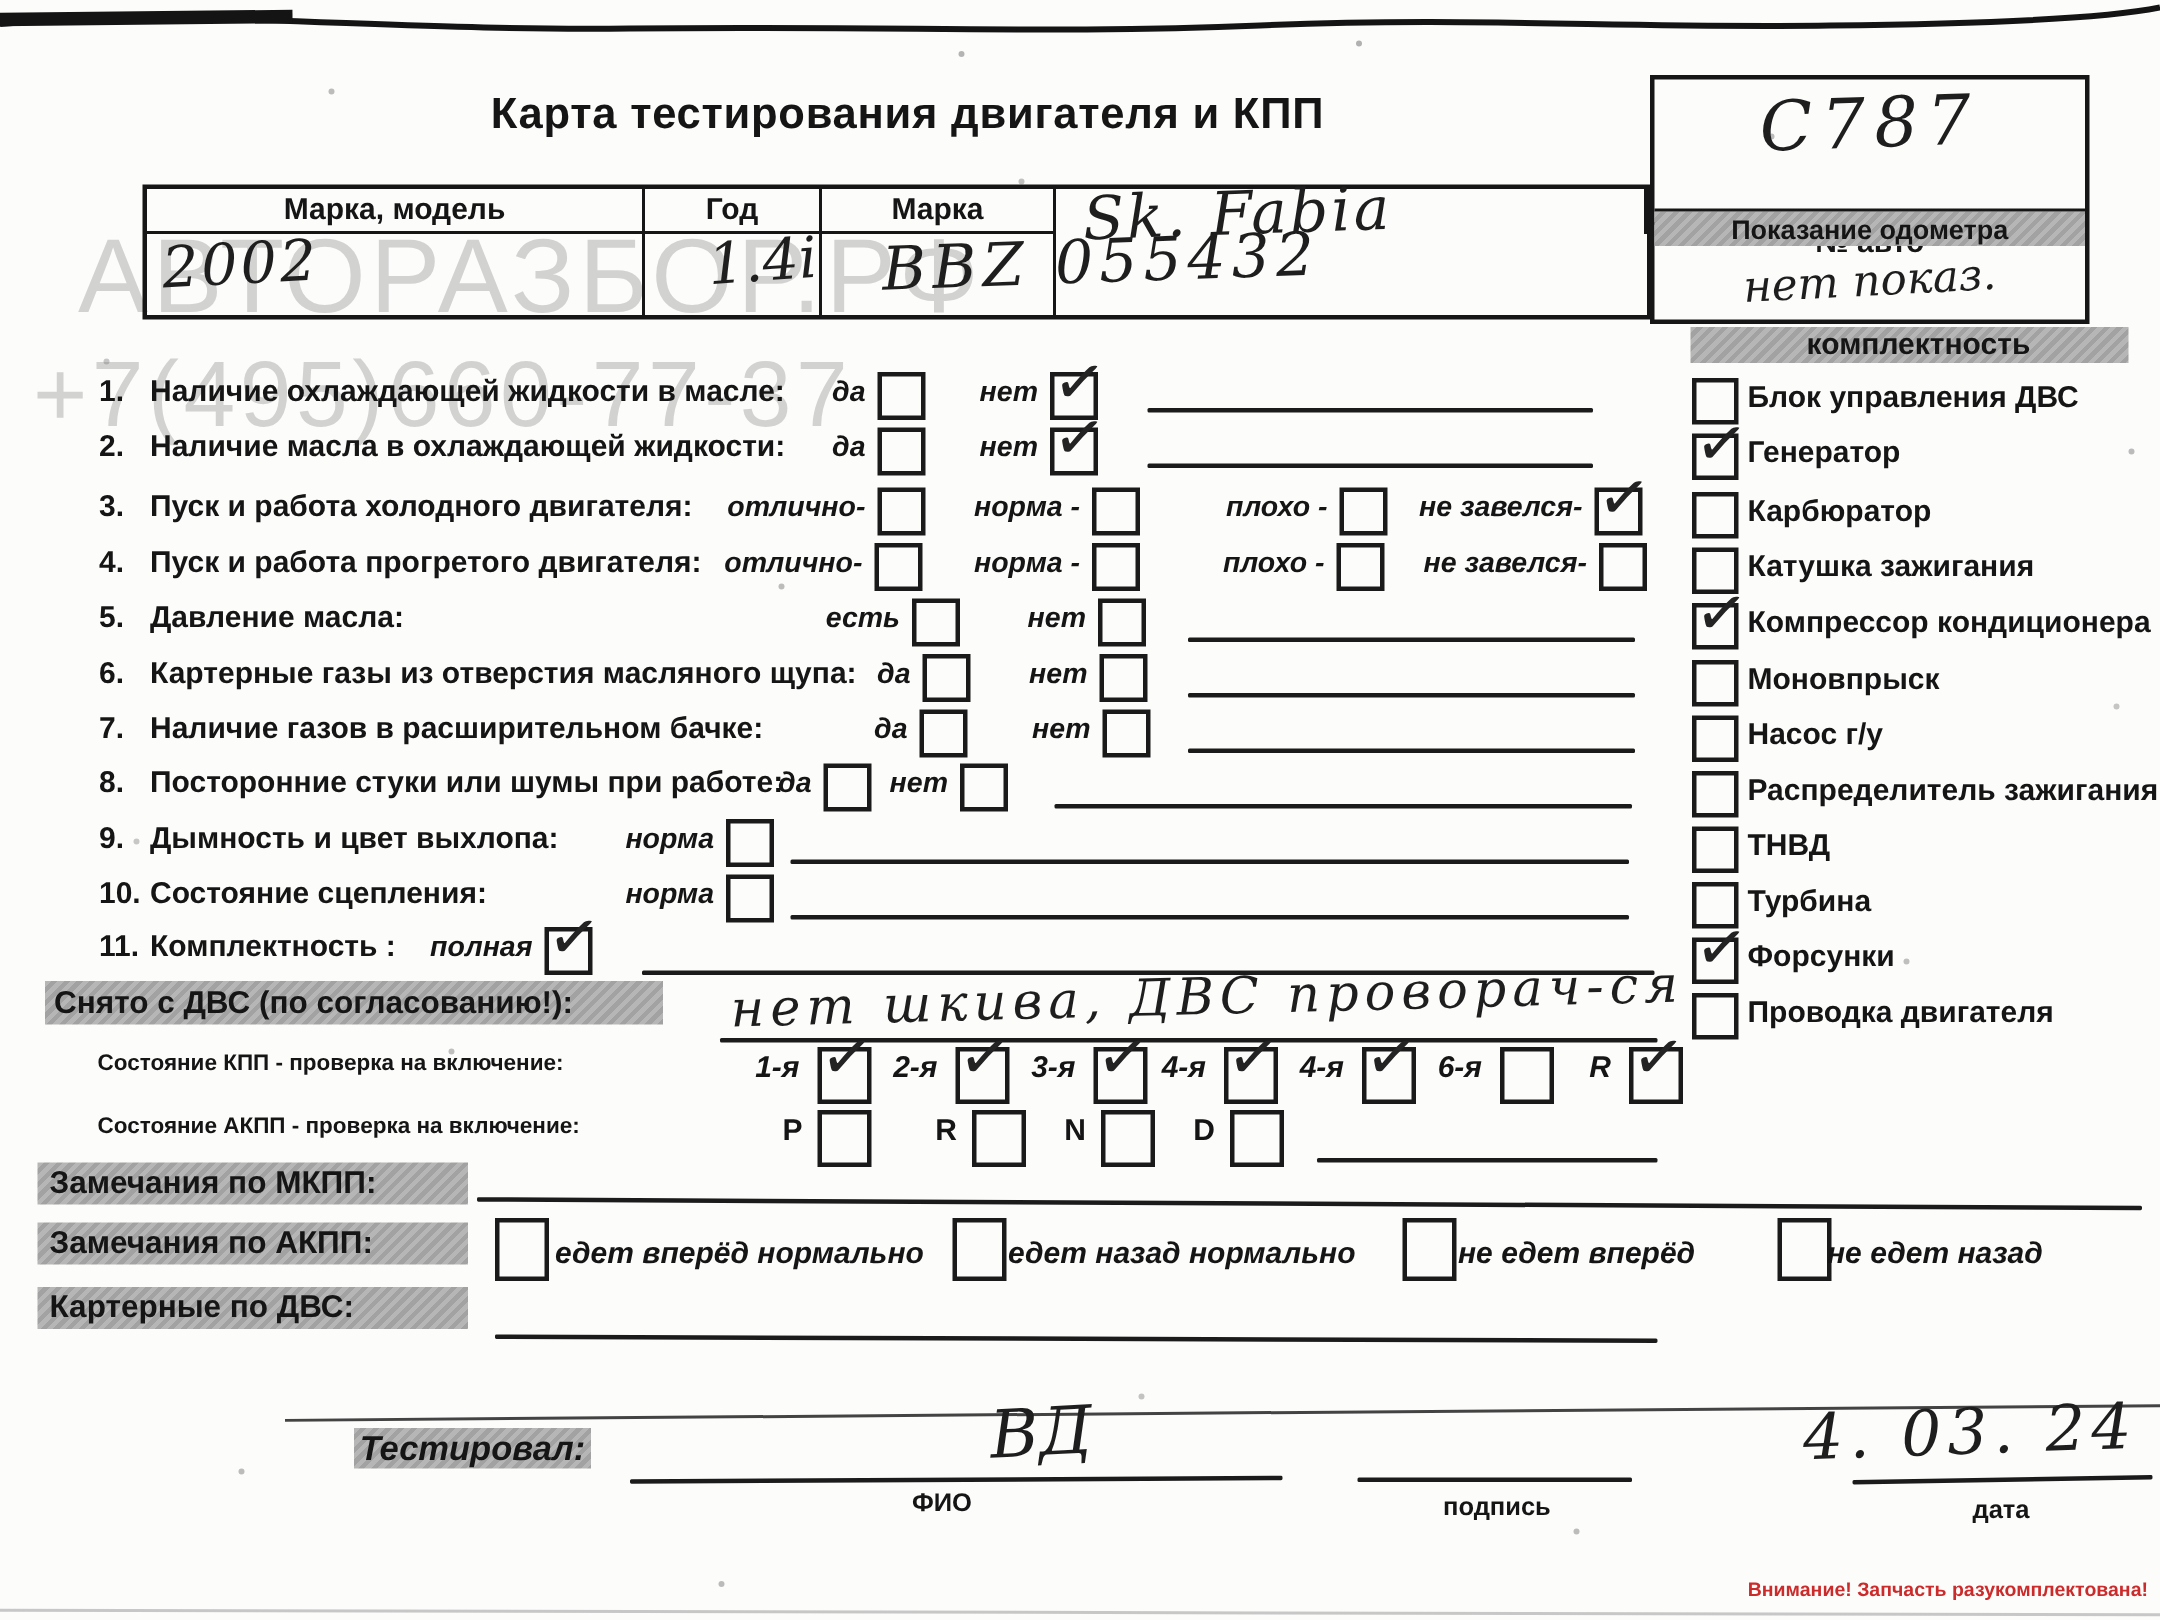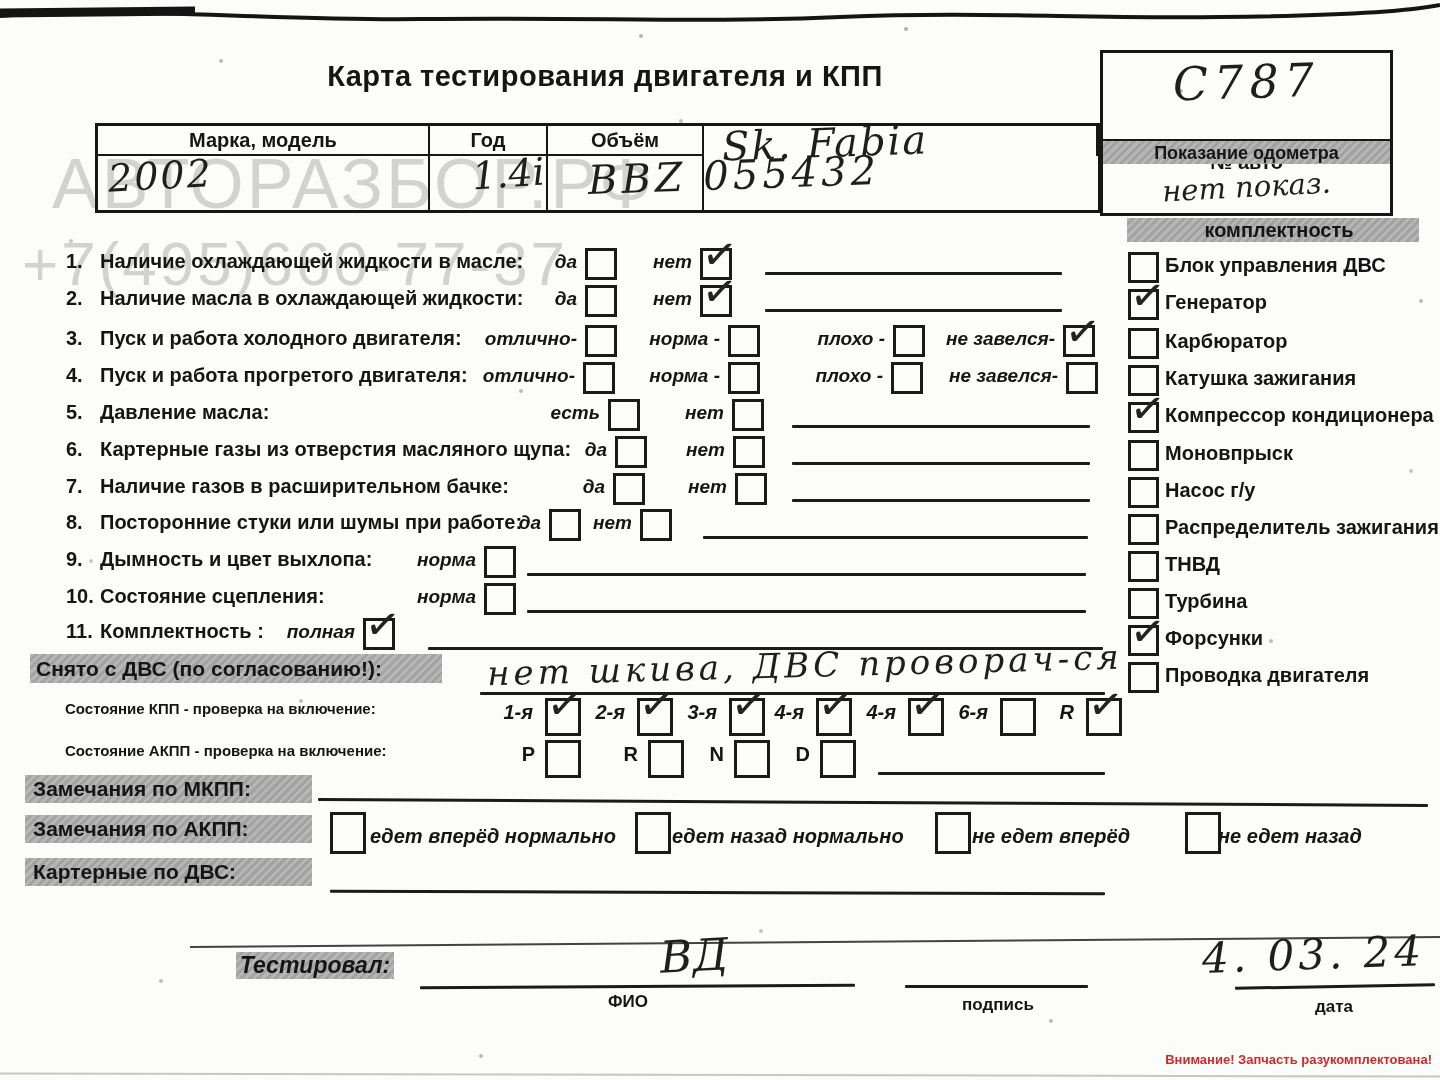--- a/index.html
+++ b/index.html
@@ -103,21 +103,21 @@
   <div class="car-box">
     <div class="cb-num hand">C787</div>
     <div class="cb-label">№ авто</div>
     <div class="cb-odo band">Показание одометра</div>
     <div class="cb-odoval hand">нет показ.</div>
   </div>
 
   <div class="vtable">
     <div class="vth">Марка, модель</div>
     <div class="vth">Год</div>
-    <div class="vth">Объём</div>
+    <div class="vth">Марка</div>
     <div class="vtd">
       <span class="vv hand" style="left:18px;top:-6px;font-size:40px;transform:rotate(-2deg);letter-spacing:2px;">Sk. Fabia</span>
     </div>
     <div class="vtd">
       <span class="vv hand" style="left:10px;top:-2px;font-size:38px;transform:rotate(-3deg);letter-spacing:2px;">2002</span>
     </div>
     <div class="vtd">
       <span class="vv hand" style="left:42px;top:-4px;font-size:38px;transform:rotate(-4deg);">1.4i</span>
     </div>
     <div class="vtd">

